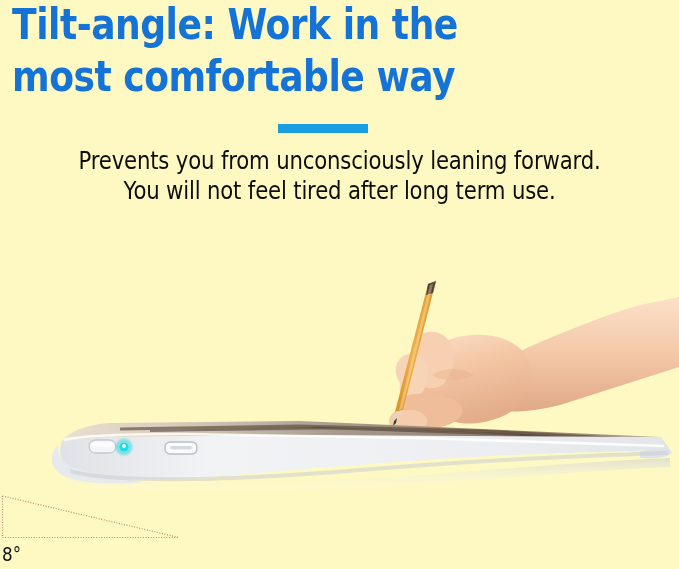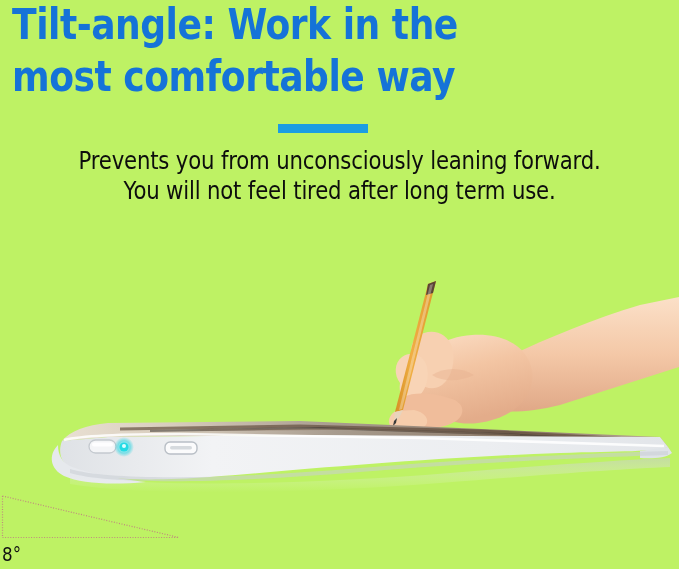--- a/index.html
+++ b/index.html
@@ -12,21 +12,21 @@
     height: 569px;
     position: relative;
     overflow: hidden;
     font-family: "Liberation Sans", sans-serif;
     -webkit-font-smoothing: antialiased;
   }
 
   .page {
     position: absolute;
     inset: 0;
-    background: #bef264;
+    background: #fef9c3;
   }
 
   
   .headline {
     position: absolute;
     left: 12px;
     top: -2px;
     width: 660px;
     color: #1573d8;
     font-family: "DejaVu Sans", "Liberation Sans", sans-serif;

